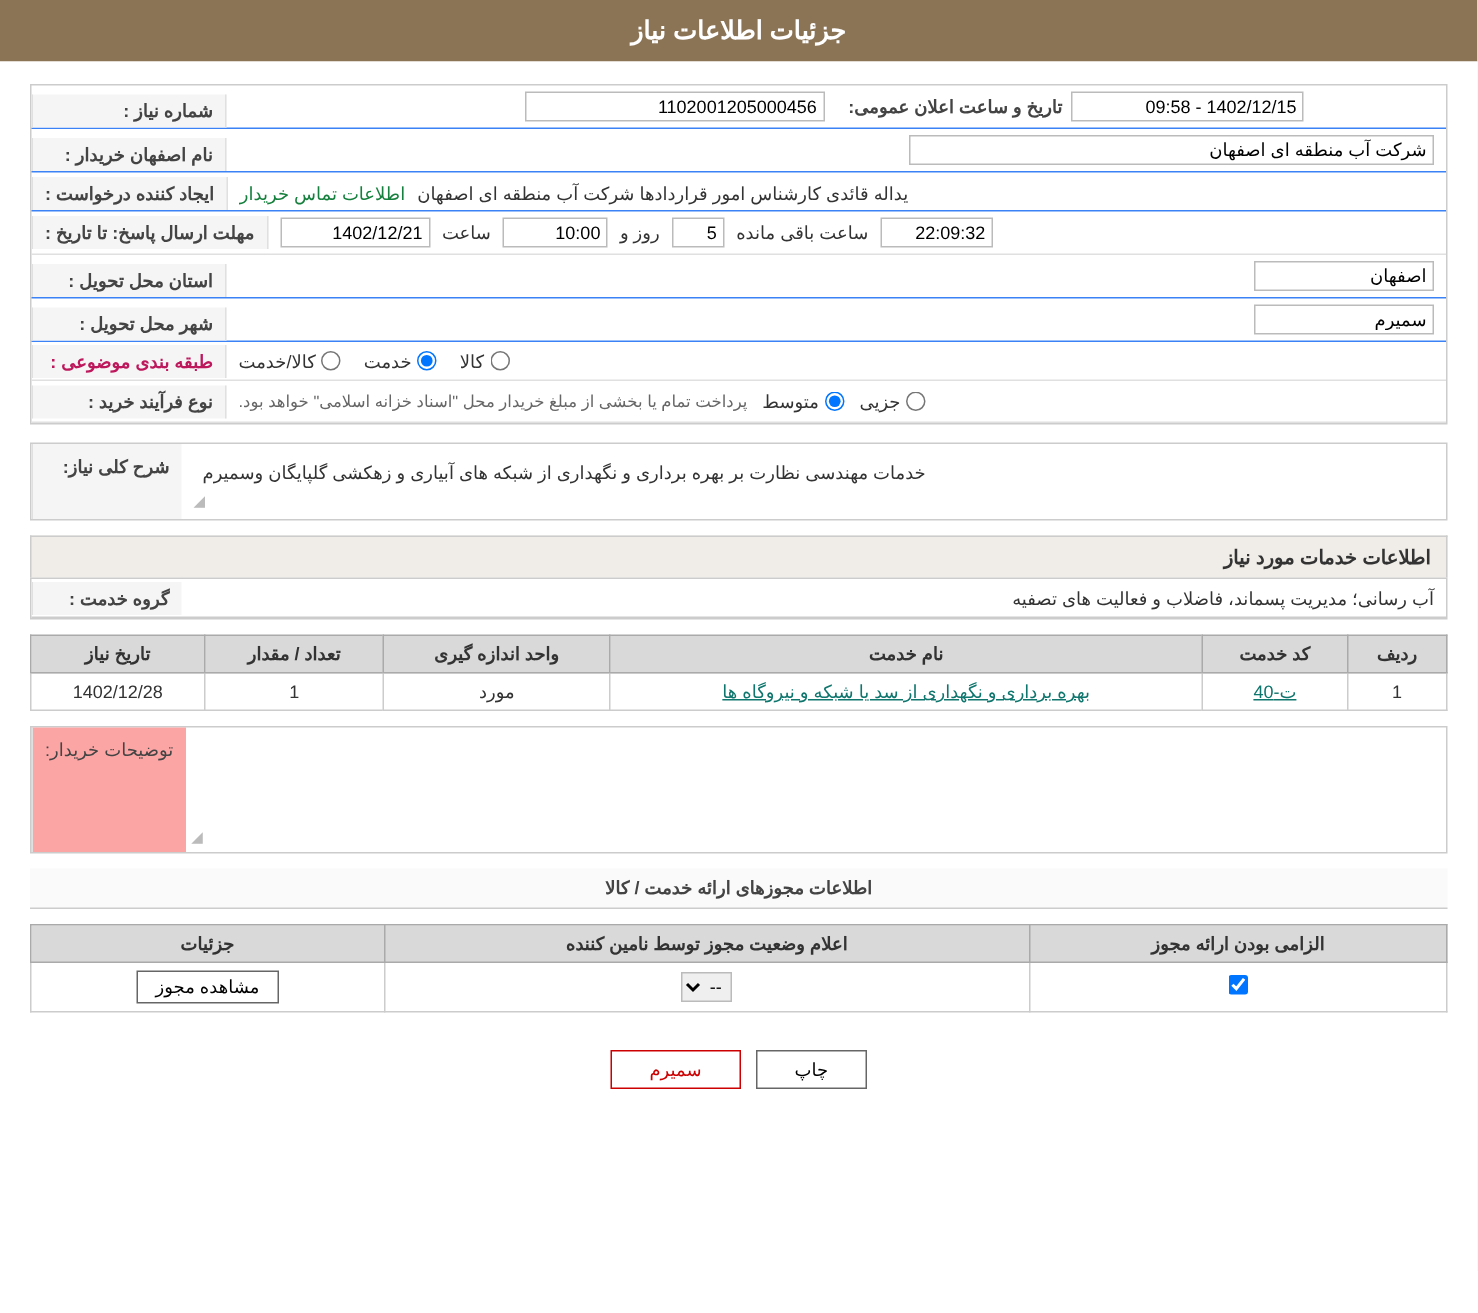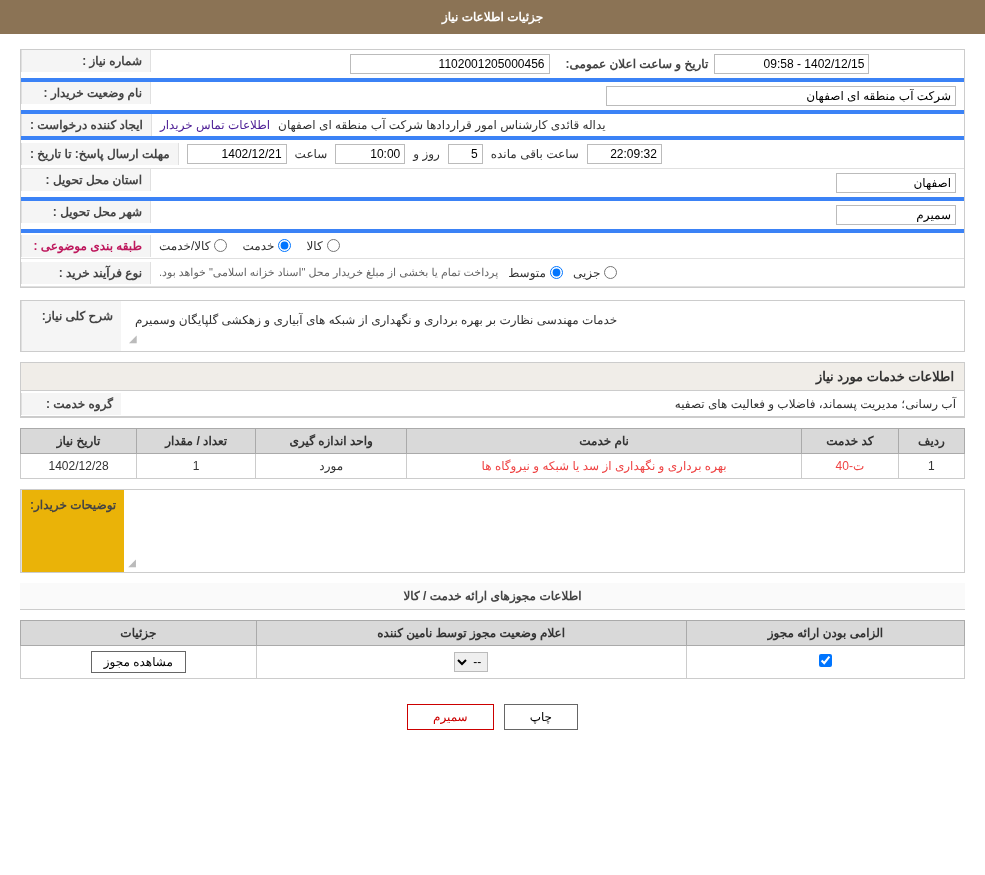--- a/index.html
+++ b/index.html
@@ -16,42 +16,42 @@
       margin: 0 auto;
       background: #fff;
       min-height: 875px;
     }
 
     .header-bar {
       background: #8b7355;
       color: #fff;
       text-align: center;
       padding: 10px 15px;
-      font-size: 12px;
+      font-size: 17px;
       font-weight: bold;
     }
 
     .content-area {
       padding: 15px 20px;
       background: #fff;
     }
 
     
     .info-section {
       border: 1px solid #ccc;
       margin-bottom: 12px;
       background: #fff;
     }
 
     .info-row {
       display: flex;
       flex-direction: row-reverse;
-      border-bottom: 4px solid #3b82f6;
+      border-bottom: 1px solid #3b82f6;
       min-height: 26px;
-      align-items: flex-start;
+      align-items: flex-end;
     }
 
     .info-row:last-child {
       border-bottom: none;
     }
 
     .info-label {
       background: #f5f5f5;
       border-right: 1px solid #e0e0e0;
       border-left: 1px solid #e0e0e0;
@@ -80,21 +80,21 @@
 
     .main-number-input {
       width: 180px;
     }
 
     .date-input {
       width: 120px;
     }
 
     .link-style {
-      color: #4c1d95;
+      color: #15803d;
       text-decoration: none;
     }
 
     .small-input {
       border: 1px solid #bbb;
       padding: 2px 4px;
       font-family: Tahoma, Arial, sans-serif;
       font-size: 12px;
       direction: rtl;
       background: #fff;
@@ -283,42 +283,43 @@
     }
 
     .data-table td {
       border: 1px solid #ccc;
       padding: 5px 8px;
       text-align: center;
       font-size: 12px;
     }
 
     .data-table td.link-cell {
-      color: #ef4444;
+      color: #0f766e;
+      text-decoration: underline;
       cursor: pointer;
     }
 
     
     .notes-section {
       border: 1px solid #ccc;
       margin-bottom: 10px;
     }
 
     .notes-row {
       display: flex;
       flex-direction: row-reverse;
       align-items: stretch;
       min-height: 60px;
     }
 
     .notes-label {
-      background: #eab308;
+      background: #fca5a5;
       border-left: 1px solid #e0e0e0;
       padding: 8px;
-      font-weight: bold;
+      font-weight: normal;
       min-width: 100px;
       text-align: right;
       color: #444;
       white-space: nowrap;
     }
 
     .notes-value {
       flex: 1;
       padding: 4px;
     }
@@ -427,21 +428,21 @@
         <div class="info-value">
           <input type="text" class="small-input main-number-input" readonly="" style="width: 200px;" value="1102001205000456">
         </div>
         <div style="flex:1; display:flex; flex-direction:row-reverse; align-items:center; padding: 4px 8px; gap:6px;">
           <span style="font-weight:bold; color:#444;">تاریخ و ساعت اعلان عمومی:</span>
           <input type="text" class="small-input" readonly="" style="width: 155px;" value="1402/12/15 - 09:58">
         </div>
       </div>
 
       <div class="info-row">
-        <div class="info-label">نام وضعیت خریدار :</div>
+        <div class="info-label">نام اصفهان خریدار :</div>
         <div class="info-value">
           <input type="text" class="small-input" readonly="" style="width: 350px;" value="شرکت آب منطقه ای اصفهان">
         </div>
       </div>
 
       <div class="info-row">
         <div class="info-label">ایجاد کننده درخواست :</div>
         <div class="info-value" style="display:flex; flex-direction:row-reverse; align-items:center; gap:8px;">
           <a class="link-style" href="#">اطلاعات تماس خریدار</a>
           <span>یداله قائدی کارشناس امور قراردادها شرکت آب منطقه ای اصفهان</span>

